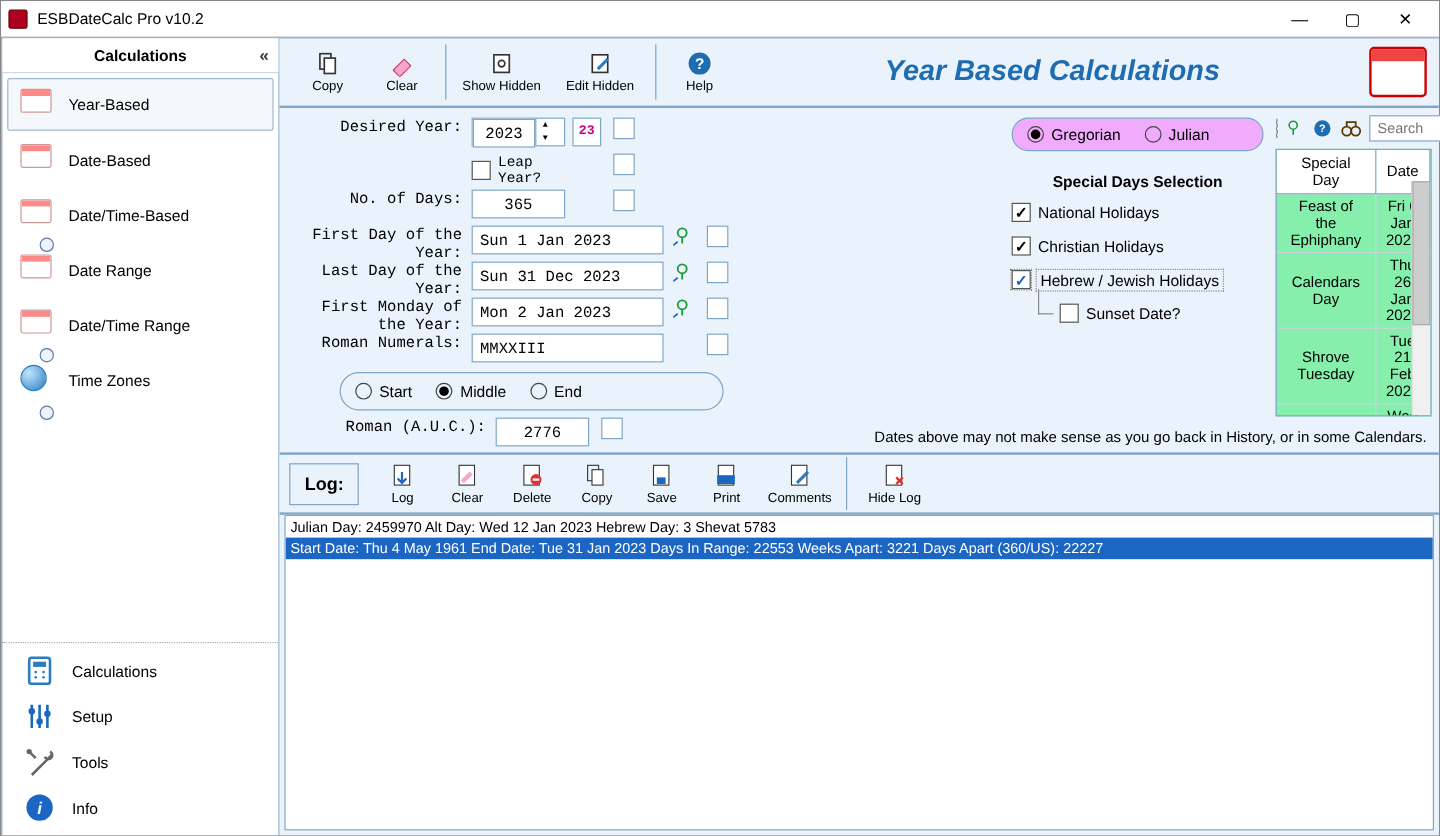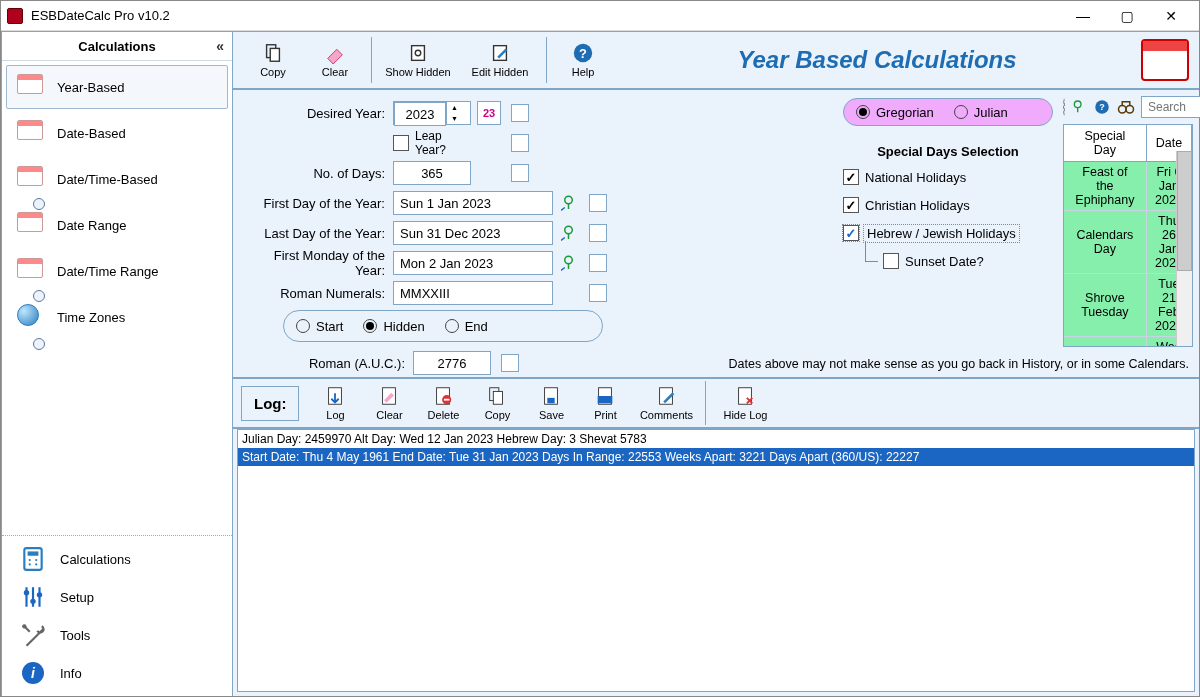--- a/index.html
+++ b/index.html
@@ -39,21 +39,21 @@
 .toolbar { height: 58px; display: flex; align-items: center; padding: 4px 10px; border-bottom: 2px solid #7fa6c7; gap: 2px; }
 .toolbar .tbtn { width: 60px; height: 50px; display:flex;flex-direction:column;align-items:center;justify-content:center; gap:2px; font-size:11px; cursor:pointer; }
 .toolbar .tbtn.wide { width: 80px; }
 .toolbar .sep { width: 1px; height: 46px; background: #7fa6c7; margin: 0 4px; }
 .toolbar .main-title { flex:1; text-align:center; font-size: 24px; font-weight: bold; color: #1e6db3; font-style: italic;}
 .toolbar .big-cal { width:48px; height:42px; border:2px solid #c00; border-radius:4px; background:#fff; position:relative;}
 .toolbar .big-cal::before{content:'';position:absolute;top:0;left:0;right:0;height:10px;background:#e44;}
 
 .content { flex:1; display:flex; min-height:0; }
 .left-col { width: 600px; padding: 8px 10px 8px 10px; }
-.row { display:flex; align-items:center; height: 30px; margin-bottom: 0; }
+.row { display:flex; align-items:flex-start; height: 30px; margin-bottom: 0; font-family: Liberation Mono, monospace; }
 .row .lbl { text-align:right; padding-right: 8px; font-size: 13px; flex-shrink:0;}
 .row input[type=text], .row .disp { height: 24px; border: 1px solid #7fa6c7; background: #fff; padding: 0 6px; font-size: 13px; font-family:inherit;}
 .nudge { width: 78px; height:24px; border:1px solid #7fa6c7; display:flex; background:#fff;}
 .nudge input { border:none; width:52px; text-align:center; font-size:13px; font-family:inherit; background:transparent;}
 .nudge .ud { width: 16px; display:flex; flex-direction: column; border-left:1px solid #7fa6c7;}
 .nudge .ud div { flex:1; font-size:7px; display:flex;align-items:center;justify-content:center; cursor:pointer; }
 .mini-cal-btn { width:24px; height:24px; border:1px solid #7fa6c7; margin-left: 6px; display:flex;align-items:center;justify-content:center; background:#fff; cursor:pointer; color:#c08; font-size:11px; font-weight:bold;}
 .chk-placeholder { width:18px; height:18px; border:1px solid #7fa6c7; margin-left: 10px; background:#fff; cursor:pointer;}
 .chkbox { width:16px;height:16px; border:1px solid #555; background:#fff; display:inline-flex; align-items:center; justify-content:center; margin-right:6px; cursor:pointer; flex-shrink:0;}
 .chkbox.checked::after { content:'✓'; font-size:13px; font-weight:bold; line-height: 13px;}
@@ -325,21 +325,21 @@
             <div style="width:26px"></div>
             <div class="chk-placeholder"></div>
           </div>
           <div class="radios-row" style="margin-left:40px;width:320px;">
             <div class="opt">
                 <div class="radio"></div>
                 <span>Start</span>
               </div>
             <div class="opt">
                 <div class="radio sel"></div>
-                <span>Hidden</span>
+                <span>Middle</span>
               </div>
             <div class="opt">
                 <div class="radio"></div>
                 <span>End</span>
               </div>
           </div>
           <div class="row">
             <div class="lbl" style="width:170px">Roman (A.U.C.):</div>
             <input type="text" style="width: 78px; text-align: center;" value="2776">
             <div class="chk-placeholder"></div>

